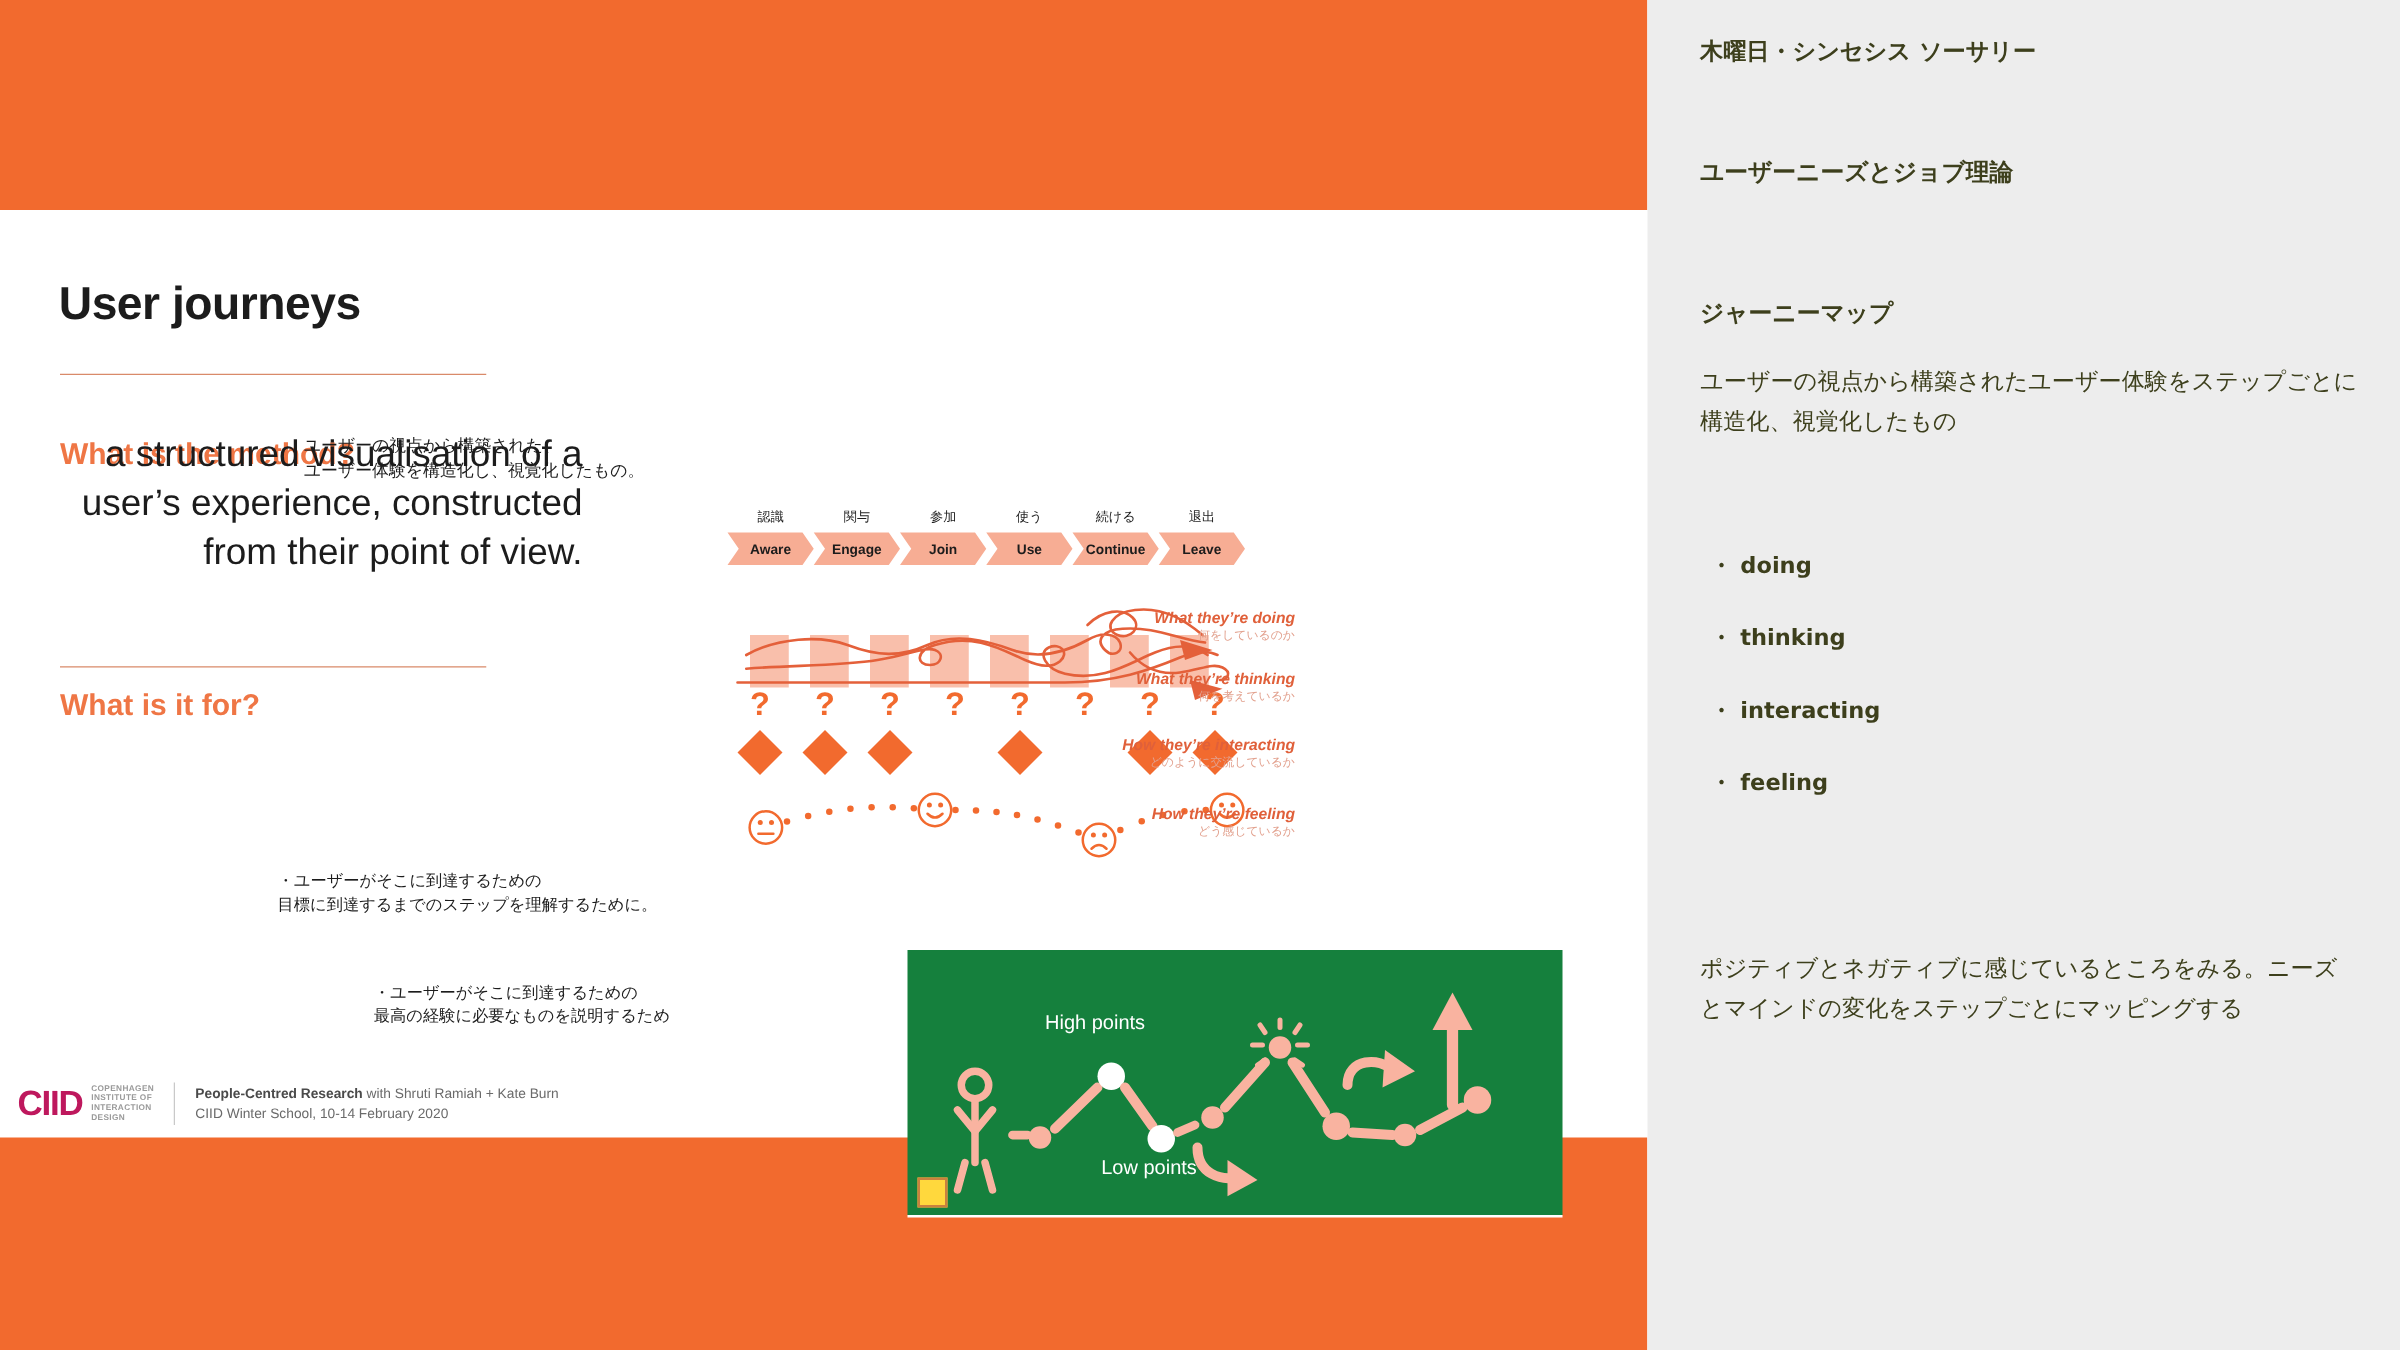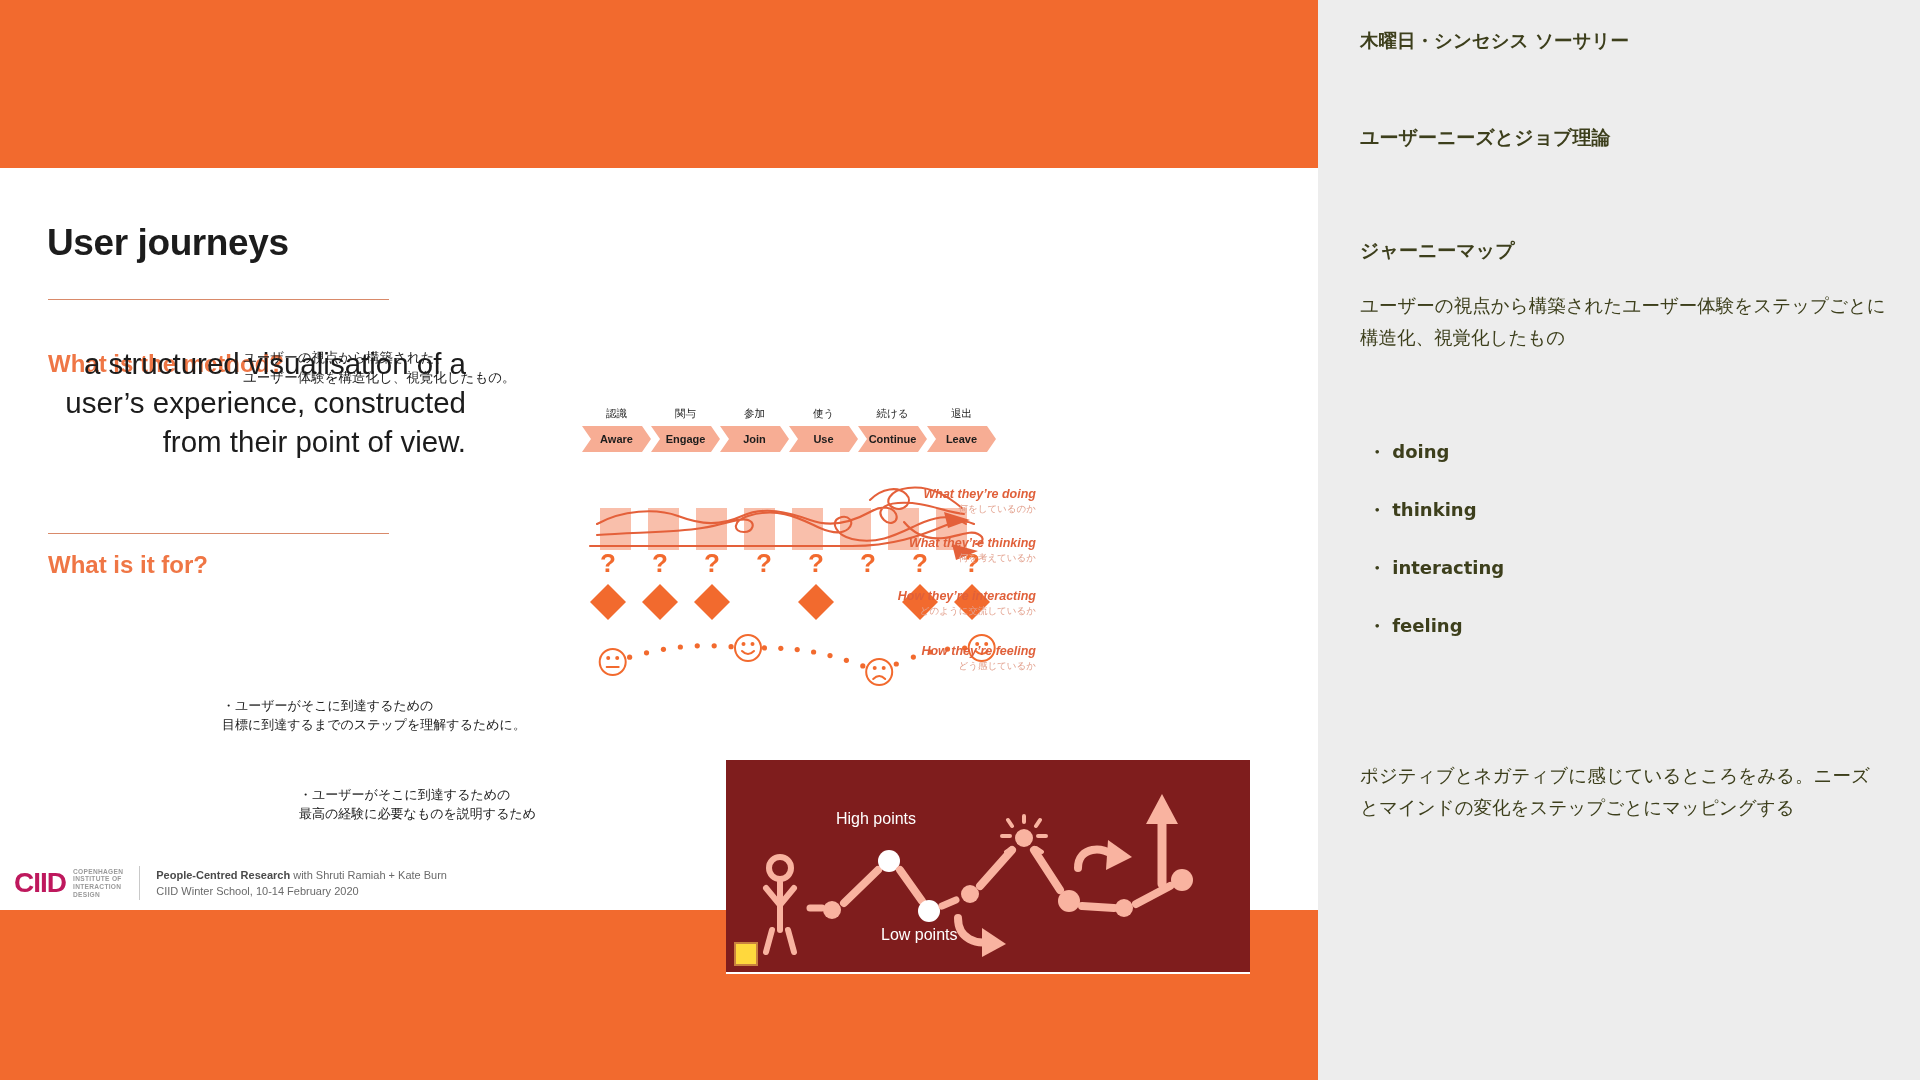--- a/index.html
+++ b/index.html
@@ -55,21 +55,21 @@
 
   
   .journey{position:absolute;left:556px;top:404px;width:480px;height:280px;}
   .row-label{position:absolute;text-align:right;width:152px;right:0;}
   .row-en{font-size:12.5px;font-weight:600;font-style:italic;color:#e0603a;line-height:15px;}
   .row-en b{font-weight:800;}
   .row-jp{font-size:9.5px;color:#e2a08d;line-height:13px;
           font-family:"DejaVu Sans","Liberation Sans",sans-serif;}
 
   
-  .hl-img{position:absolute;left:726px;top:760px;width:524px;height:212px;background:#7f1d1d;overflow:hidden;}
+  .hl-img{position:absolute;left:726px;top:760px;width:524px;height:212px;background:#15803d;overflow:hidden;}
   .hl-label{position:absolute;color:#ffffff;font-size:16px;}
   .hl-high{left:110px;top:50px;}
   .hl-low{left:155px;top:166px;}
   .hl-marker{position:absolute;left:8px;bottom:6px;width:20px;height:20px;border:2px solid #c9813f;background:#ffd83d;}
   .hl-underline{position:absolute;left:726px;top:972px;width:524px;height:2px;background:#ffffff;}
 
   
   .sidebar{position:absolute;left:1318px;top:0;width:602px;height:1080px;background:#ededed;
            font-family:"DejaVu Sans","Liberation Sans",sans-serif;color:#3d3f1c;}
   .sb-pad{position:absolute;left:42px;right:34px;}

